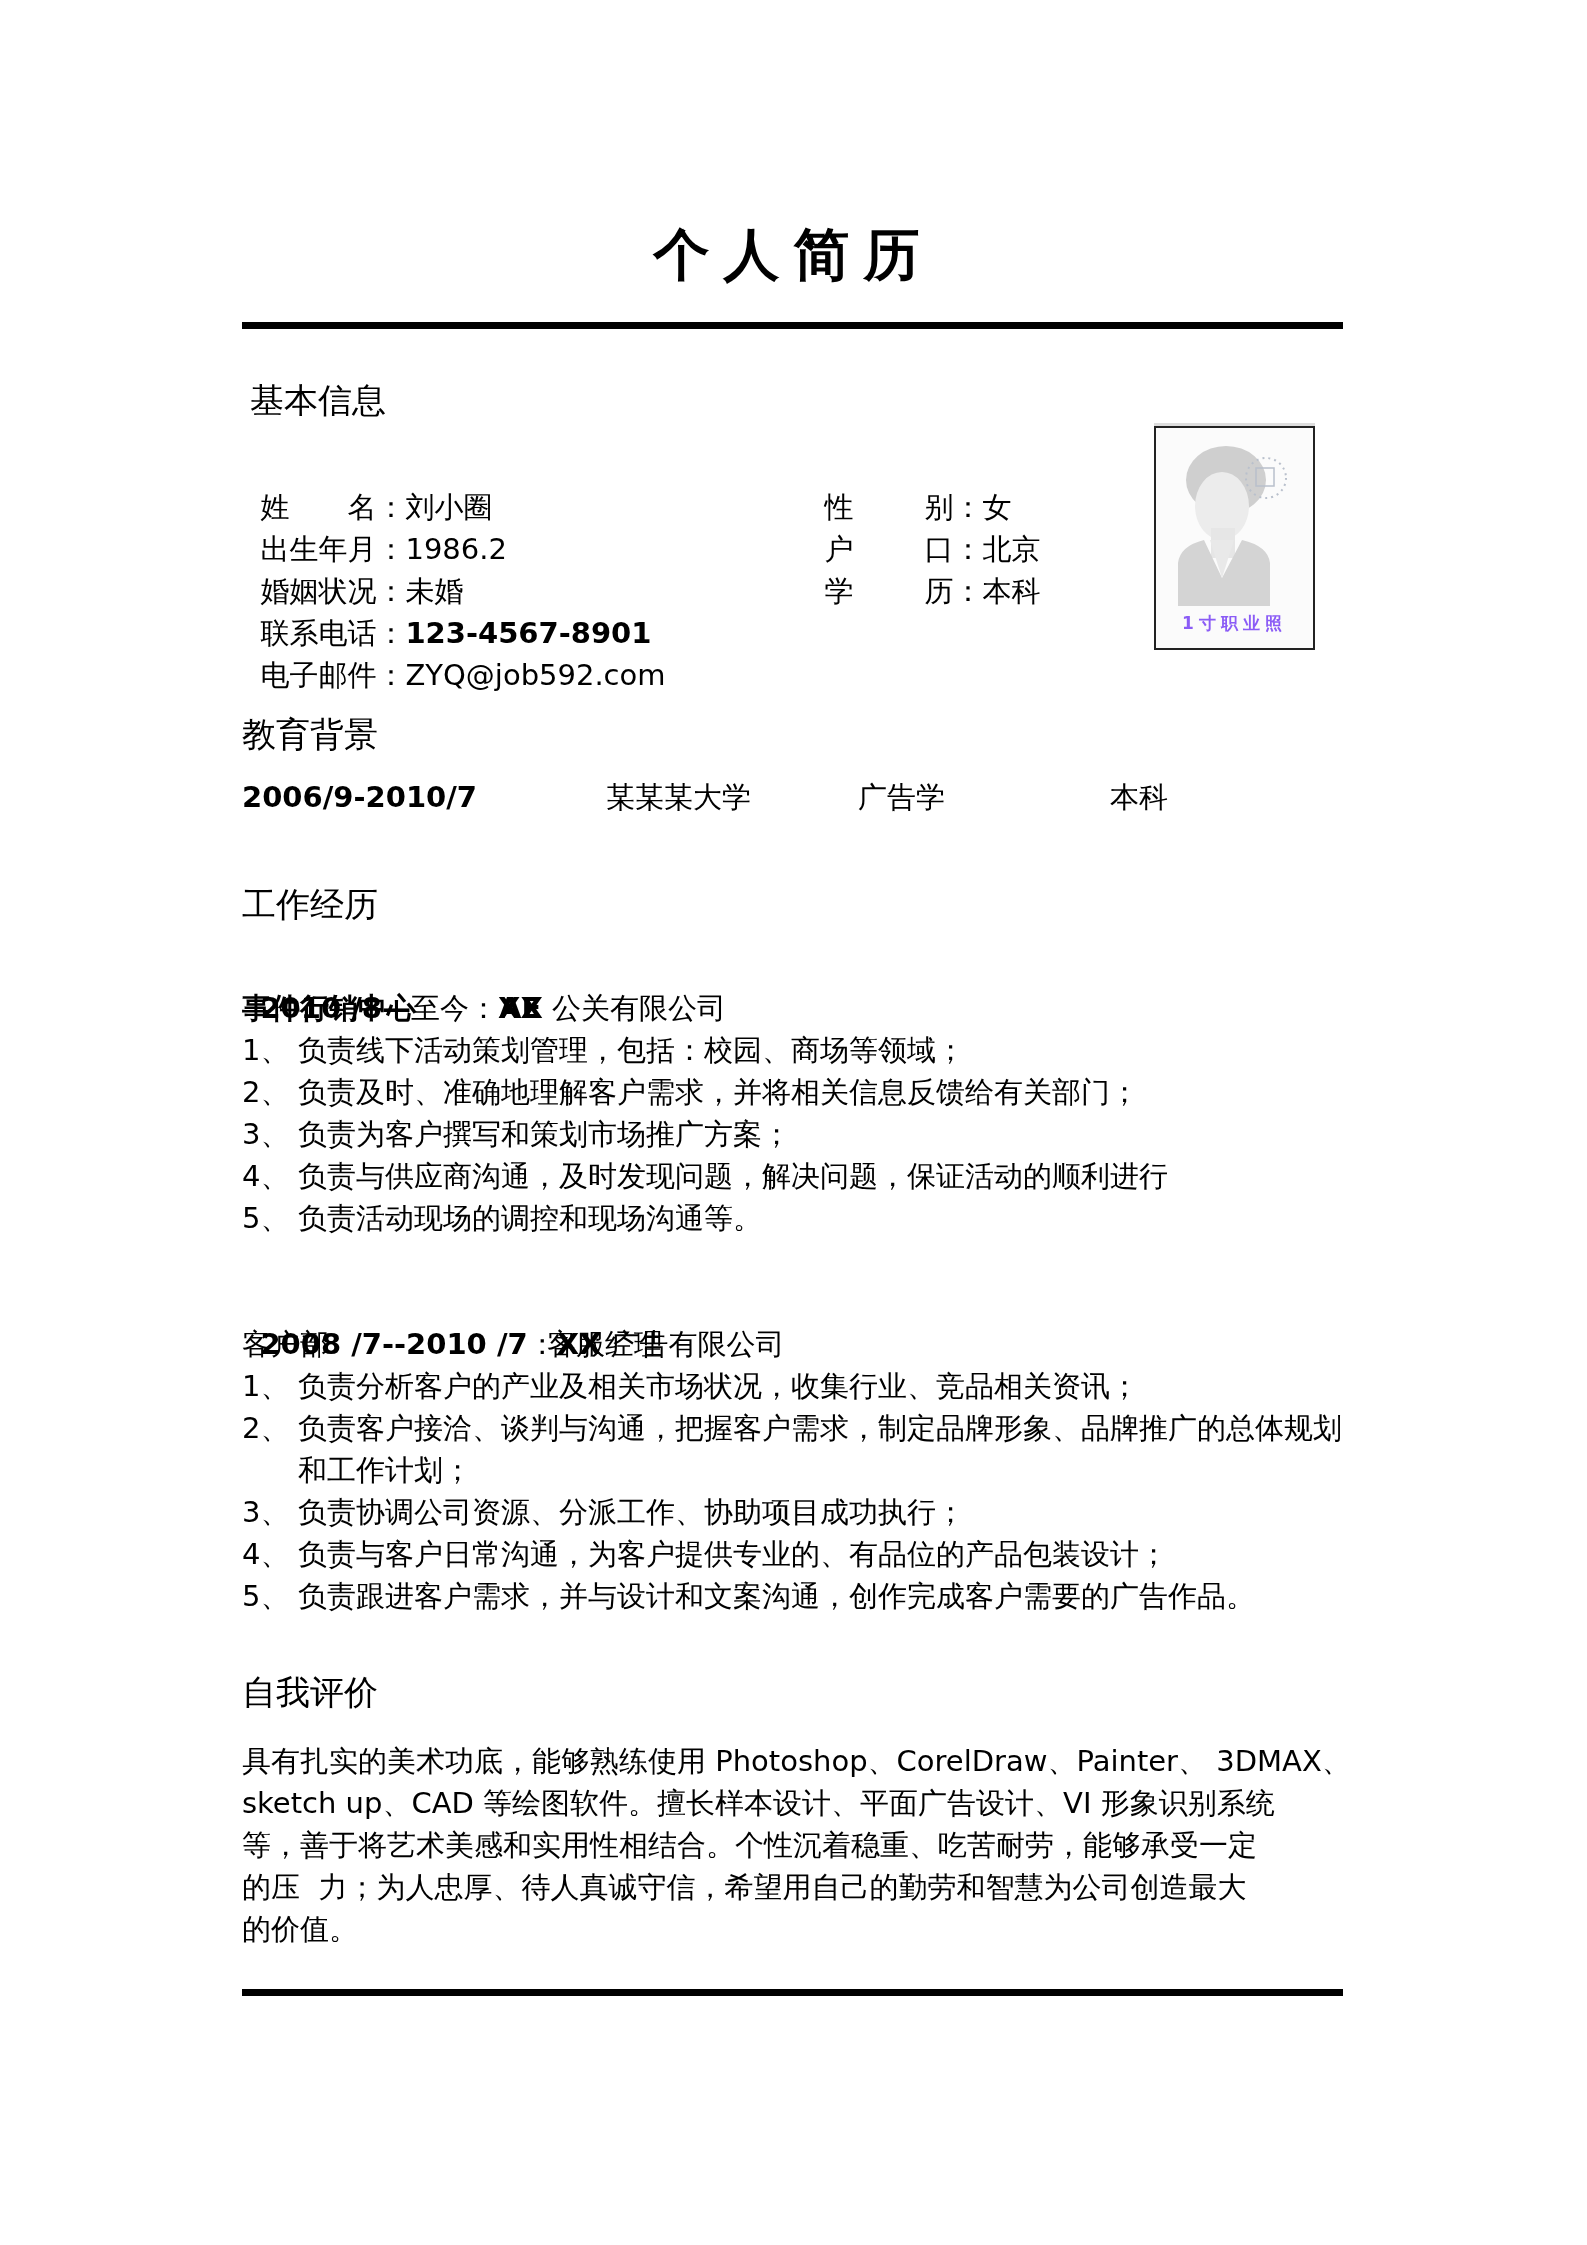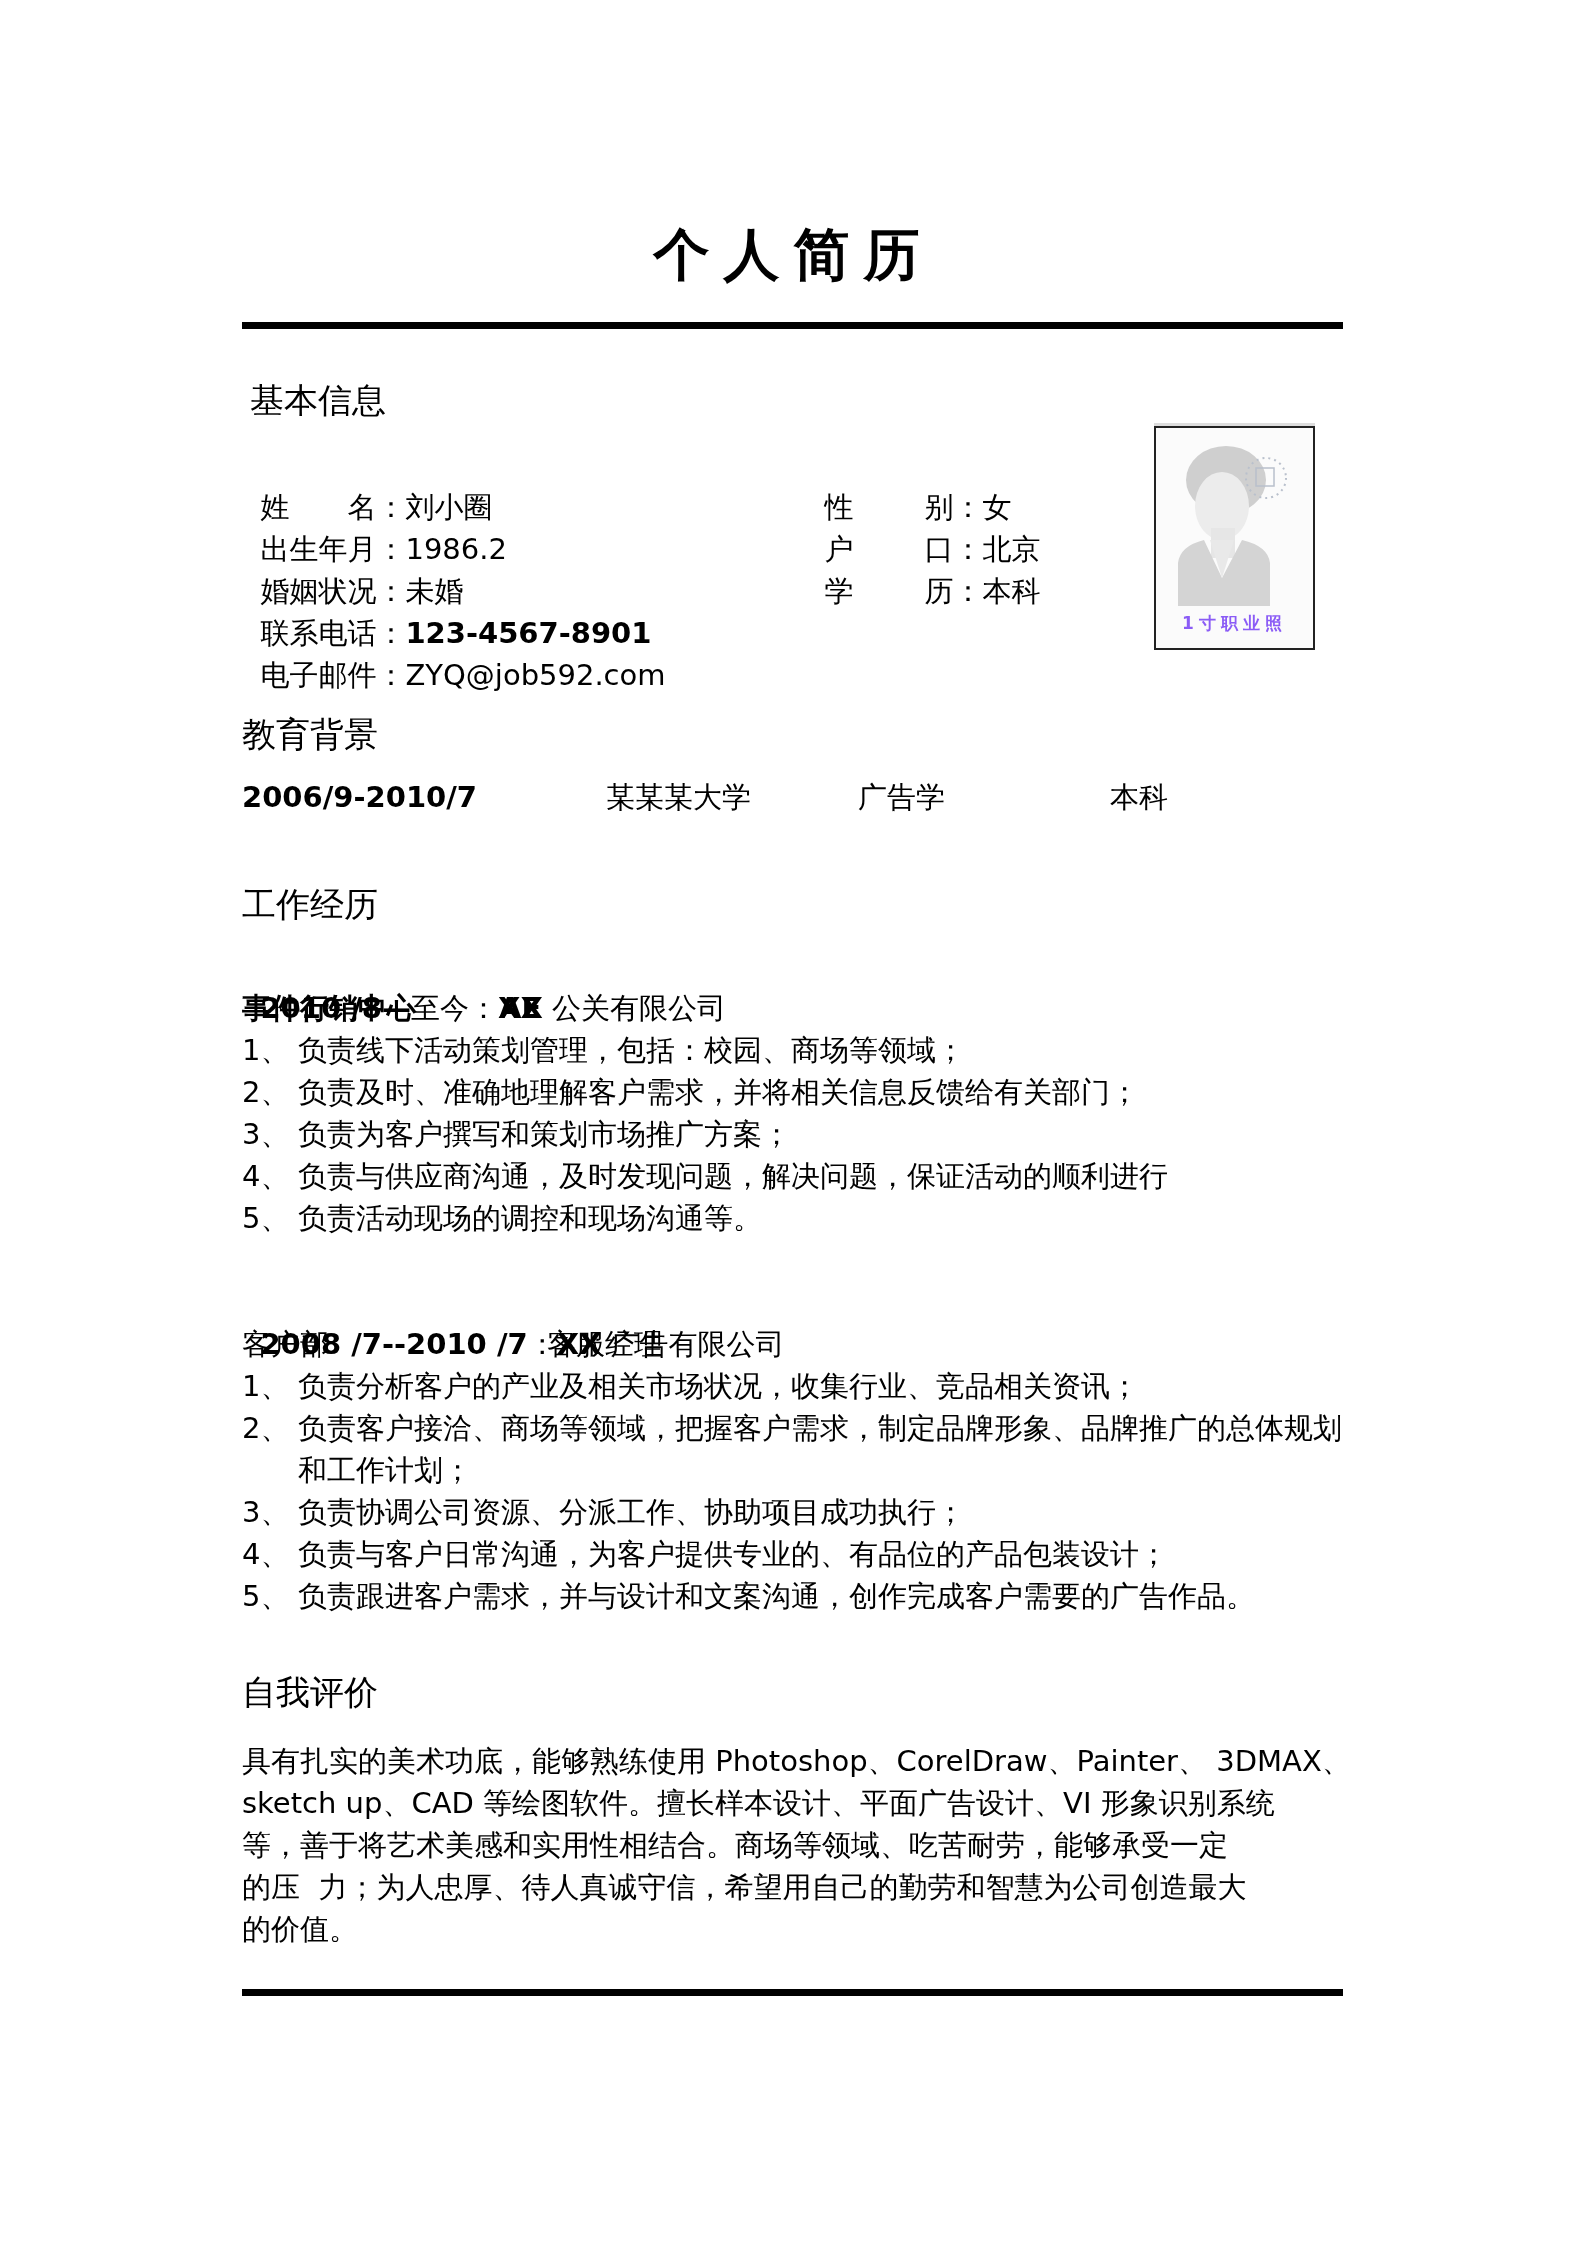--- a/index.html
+++ b/index.html
@@ -116,35 +116,35 @@
 </div>
 <div class="abs txt" style="left:242px; top:1323px;">客户部</div>
 <div class="abs txt" style="left:499px; top:1323px;margin-left:48px;">客服经理</div>
 
 <div class="abs item" style="top:1365px;">
     <span class="num">1、</span>
     <span class="body">负责分析客户的产业及相关市场状况，收集行业、竞品相关资讯；</span>
   </div>
 <div class="abs item" style="top:1407px;">
     <span class="num">2、</span>
-    <span class="body">负责客户接洽、商场等领域，把握客户需求，制定品牌形象、品牌推广的总体规划和工作计划；</span>
+    <span class="body">负责客户接洽、谈判与沟通，把握客户需求，制定品牌形象、品牌推广的总体规划和工作计划；</span>
   </div>
 <div class="abs item" style="top:1491px;">
     <span class="num">3、</span>
     <span class="body">负责协调公司资源、分派工作、协助项目成功执行；</span>
   </div>
 <div class="abs item" style="top:1533px;">
     <span class="num">4、</span>
     <span class="body">负责与客户日常沟通，为客户提供专业的、有品位的产品包装设计；</span>
   </div>
 <div class="abs item" style="top:1575px;">
     <span class="num">5、</span>
     <span class="body">负责跟进客户需求，并与设计和文案沟通，创作完成客户需要的广告作品。</span>
   </div>
 
 <div class="abs h2" style="top:1670px;">自我评价</div>
 <div class="abs txt" style="left:242px; top:1740px;">具有扎实的美术功底，能够熟练使用 Photoshop、CorelDraw、Painter、 3DMAX、</div>
 <div class="abs txt" style="left:242px; top:1782px;">sketch up、CAD 等绘图软件。擅长样本设计、平面广告设计、VI 形象识别系统</div>
-<div class="abs txt" style="left:242px; top:1824px;">等，善于将艺术美感和实用性相结合。商场等领域、吃苦耐劳，能够承受一定</div>
+<div class="abs txt" style="left:242px; top:1824px;">等，善于将艺术美感和实用性相结合。个性沉着稳重、吃苦耐劳，能够承受一定</div>
 <div class="abs txt" style="left:242px; top:1866px;">的压  力；为人忠厚、待人真诚守信，希望用自己的勤劳和智慧为公司创造最大</div>
 <div class="abs txt" style="left:242px; top:1908px;">的价值。</div>
 
 <div class="abs rule" style="top:1989px;"></div>
 
 </body></html>

